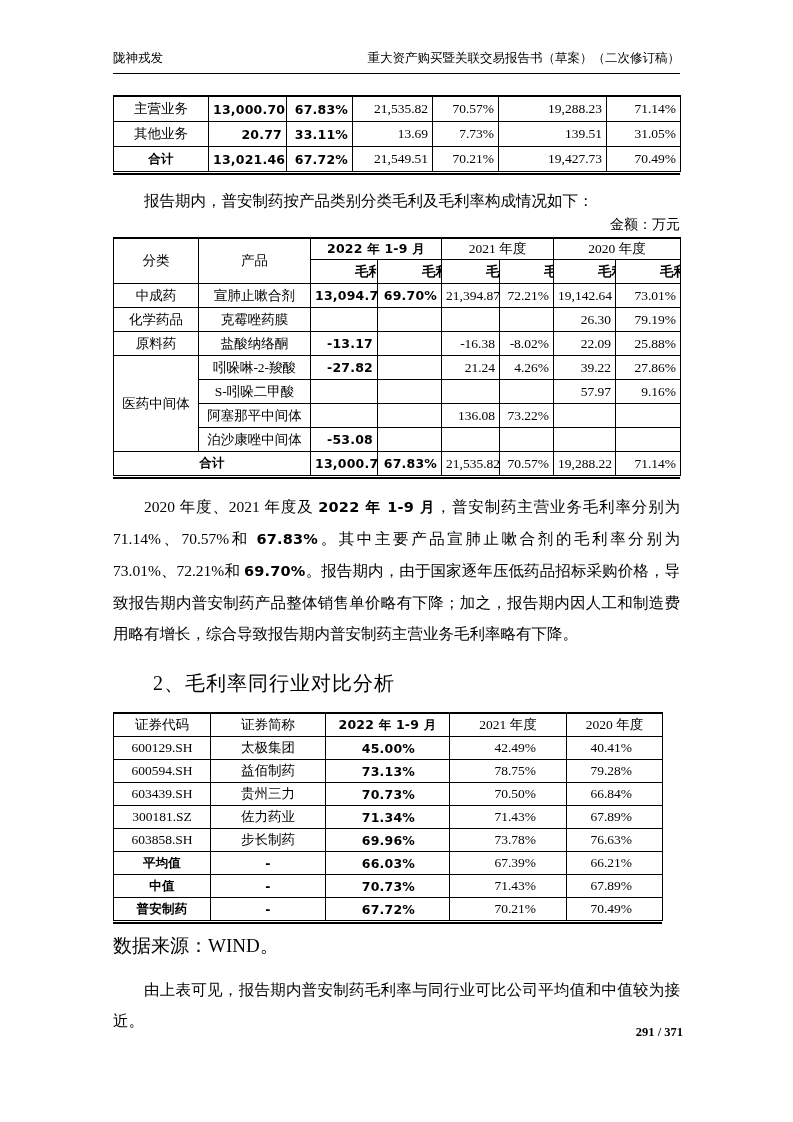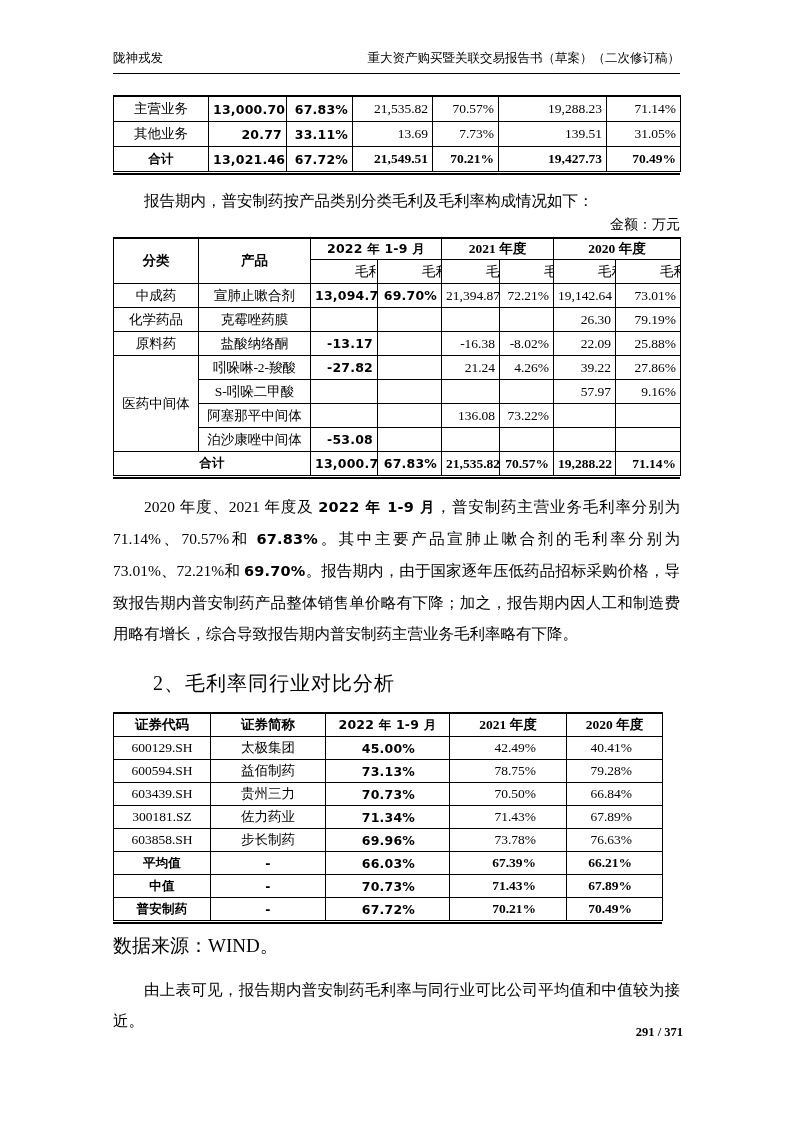--- a/index.html
+++ b/index.html
@@ -14,24 +14,24 @@
   .hdr { display:flex; justify-content:space-between; align-items:flex-end;
          font-size:12.5px; padding-bottom:6px; border-bottom:1.5px solid #000; }
   
   .tblwrap { border-bottom:2.5px solid #000; padding-bottom:1px; }
   table { border-collapse:collapse; table-layout:fixed; width:100%;
           border-top:2.5px solid #000; }
   td { border:1px solid #000; font-size:13.5px; height:24px; padding:0 4px;
        overflow:hidden; white-space:nowrap; }
   .ctr { text-align:center; }
   .num { text-align:right; }
-  .b   { font-weight:bold; }
+  .b   { font-weight:normal; }
   .hv  { font-family:"DejaVu Sans","Liberation Sans",sans-serif;
          font-weight:bold; font-size:12.5px; letter-spacing:0.2px; }
-  .kaih{ font-weight:normal;padding-left:44px; }
+  .kaih{ font-weight:bold;padding-left:44px; }
   
   .t1 { margin-top:21px; }
   
   .para { font-size:15.5px; line-height:31px; text-align:justify; text-indent:2em; margin:0; }
   .p1 { margin-top:14px; line-height:24px; }
   .unit { text-align:right; font-size:14px; margin:3px 0 3px 0; }
   .t2 td { height:23px; }
   .t2h1 td { height:20px; }
   .p2 { margin-top:12px; }
   .h2 { font-size:20px; margin:21px 0 0 0; text-indent:2em; font-weight:normal;

